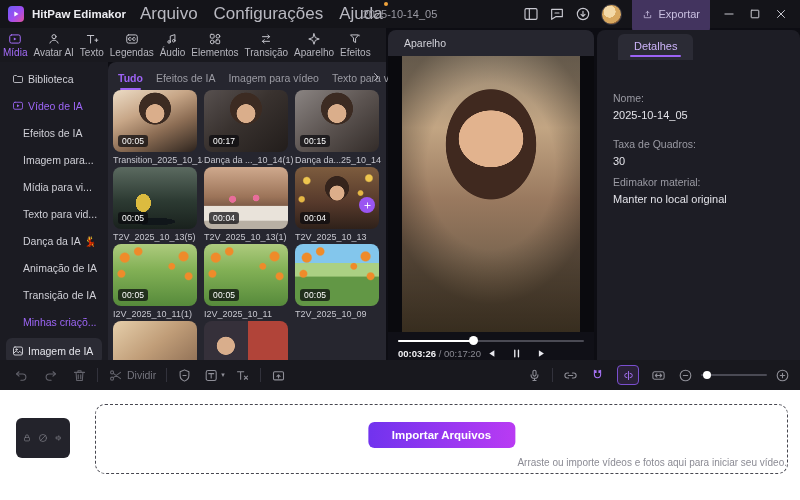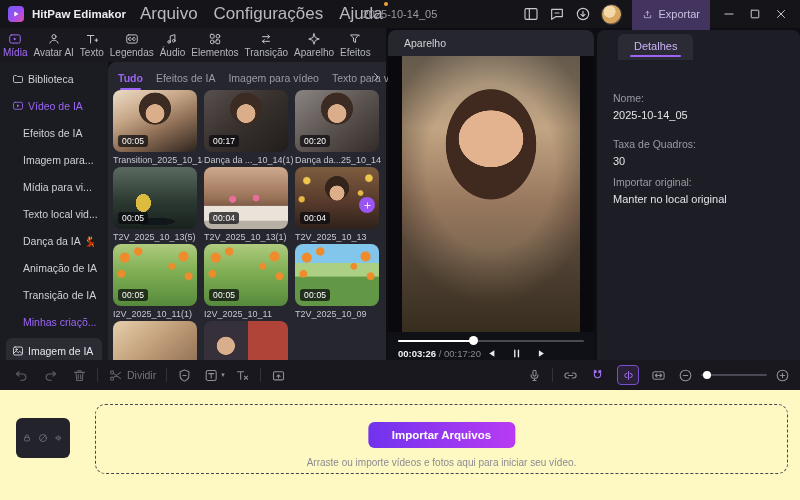--- a/index.html
+++ b/index.html
@@ -142,29 +142,29 @@
   .caret{font-size:7px;color:#8f8f98;margin-left:2px;}
   #toolbar-right{position:absolute;right:10px;top:0;height:30px;display:flex;align-items:center;}
   .t-ic.purple{color:#a873f7;}
   #ripple-box{width:20px;height:18px;border:1px solid #7a4fd0;border-radius:4px;background:#2a2138;
               display:flex;align-items:center;justify-content:center;color:#a873f7;}
   #ripple-box svg{width:13px;height:13px;}
   #zoom-slider{width:66px;height:2px;background:#4a4a54;border-radius:2px;position:relative;margin:0 8px;}
   #zoom-dot{position:absolute;left:2px;top:-3px;width:8px;height:8px;border-radius:50%;background:#ffffff;}
 
   
-  #timeline{left:0;top:390px;width:800px;height:110px;background:#fef9c3;}
+  #timeline{left:0;top:390px;width:800px;height:110px;background:#ffffff;}
   #track-header{position:absolute;left:16px;top:28px;width:54px;height:40px;background:#23232b;border-radius:6px;
                 display:flex;align-items:center;justify-content:center;gap:6px;}
   #track-header svg{width:10px;height:10px;color:#7c7c85;}
   #drop-zone{position:absolute;left:95px;top:14px;width:691px;height:68px;border:1px dashed #474750;border-radius:10px;}
   #import-btn{position:absolute;left:50%;transform:translateX(-50%);top:17px;height:26px;padding:0 24px;
               border-radius:6px;background:linear-gradient(90deg,#7133ee 0%,#b93bf3 100%);
               color:#fff;font-size:11.5px;font-weight:bold;display:flex;align-items:center;}
-  #import-hint{position:absolute;left:0;right:0;top:52px;text-align:center;font-size:10px;color:#8b8b94;}
+  #import-hint{position:absolute;left:0;right:0;top:52px;text-align:right;font-size:10px;color:#8b8b94;}
 </style>
 </head>
 <body>
 
 <div id="app">
 
   <div id="titlebar" class="abs">
     <div id="logo">
       <svg viewBox="0 0 24 24">
           <path d="M8 6v12l10-6z" fill="#fff" stroke="none"></path>
@@ -290,21 +290,21 @@
     <div class="sb-item indent" style="top:58px">
         <span>Efeitos de IA</span>
       </div>
     <div class="sb-item indent" style="top:85px">
         <span>Imagem para...</span>
       </div>
     <div class="sb-item indent" style="top:112px">
         <span>Mídia para vi...</span>
       </div>
     <div class="sb-item indent" style="top:139px">
-        <span>Texto local vid...</span>
+        <span>Texto para vid...</span>
       </div>
     <div class="sb-item indent" style="top:166px">
         <span>Dança da IA</span>
         <span class="sb-emoji">💃</span>
       </div>
     <div class="sb-item indent" style="top:193px">
         <span>Animação de IA</span>
       </div>
     <div class="sb-item indent" style="top:220px">
         <span>Transição de IA</span>
@@ -342,21 +342,21 @@
         <div class="mname">Transition_2025_10_14</div>
       </div>
       <div class="mcell">
         <div class="thumb" data-variant="portrait2">
             <span class="duration">00:17</span>
           </div>
         <div class="mname">Dança da ..._10_14(1)</div>
       </div>
       <div class="mcell">
         <div class="thumb" data-variant="portrait3">
-            <span class="duration">00:20</span>
+            <span class="duration">00:15</span>
           </div>
         <div class="mname">Dança da...25_10_14</div>
       </div>
       <div class="mcell">
         <div class="thumb" data-variant="creature">
             <span class="duration">00:05</span>
           </div>
         <div class="mname">T2V_2025_10_13(5)</div>
       </div>
       <div class="mcell">
@@ -435,21 +435,21 @@
     <div id="details-tab">Detalhes</div>
     <div class="dfield" style="top:62px">
       <div class="dlabel">Nome:</div>
       <div class="dvalue">2025-10-14_05</div>
     </div>
     <div class="dfield" style="top:108px">
       <div class="dlabel">Taxa de Quadros:</div>
       <div class="dvalue">30</div>
     </div>
     <div class="dfield" style="top:146px">
-      <div class="dlabel">Importar original:</div>
+      <div class="dlabel">Edimakor material:</div>
       <div class="dvalue">Manter no local original</div>
     </div>
   </div>
 
   <div id="toolbar" class="abs">
     <svg class="ic t-ic dim" style="margin-left:14px" viewBox="0 0 24 24">
         <path d="M8 6 4 9.5 8 13"></path>
         <path d="M4.5 9.5H14a5 5 0 0 1 0 10h-3"></path>
       </svg>
     <svg class="ic t-ic dim" style="margin-left:14px" viewBox="0 0 24 24">

